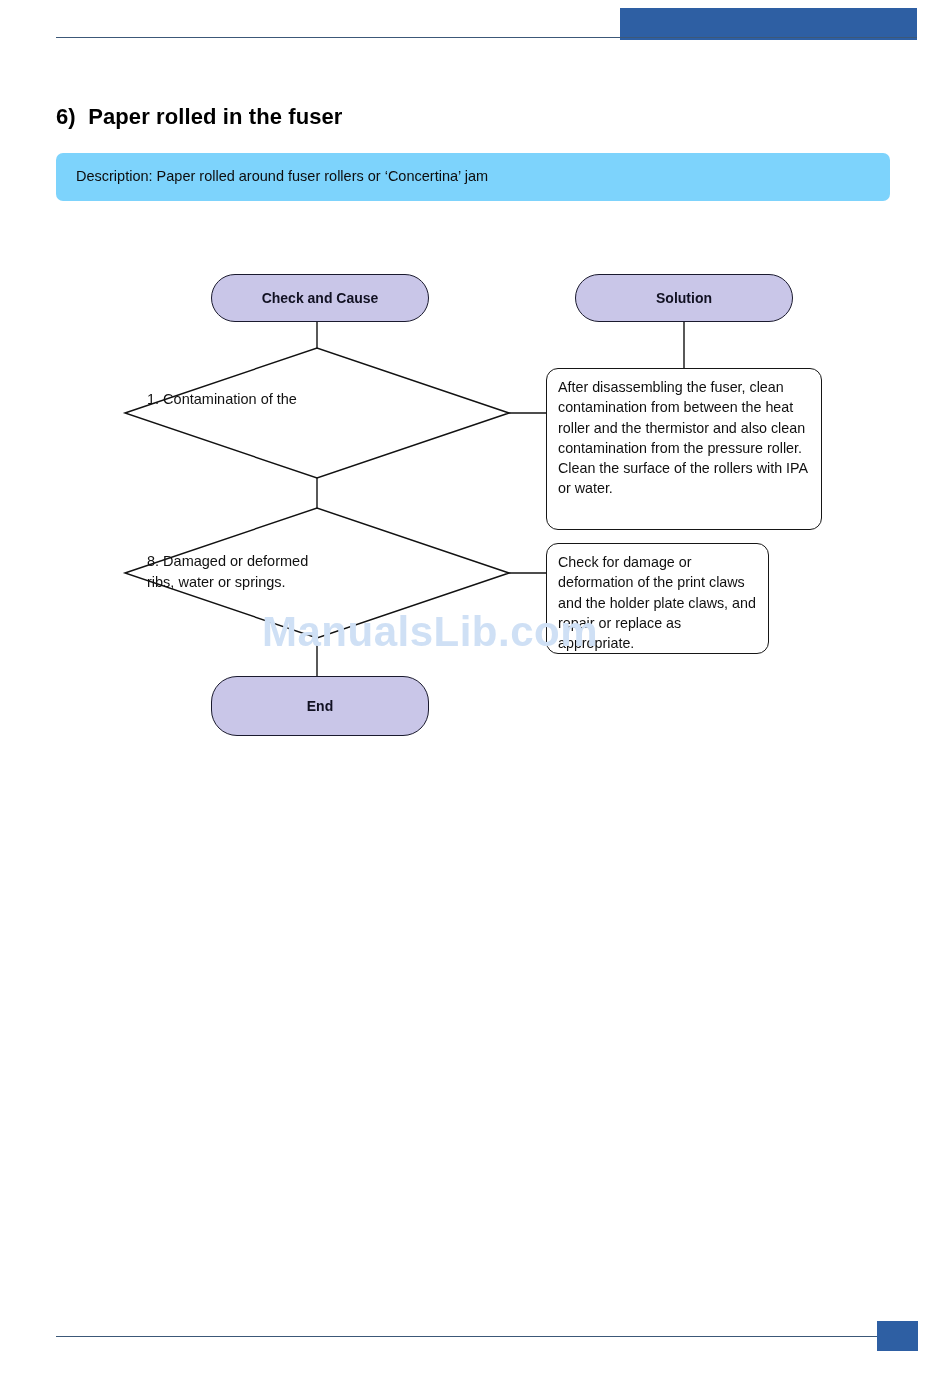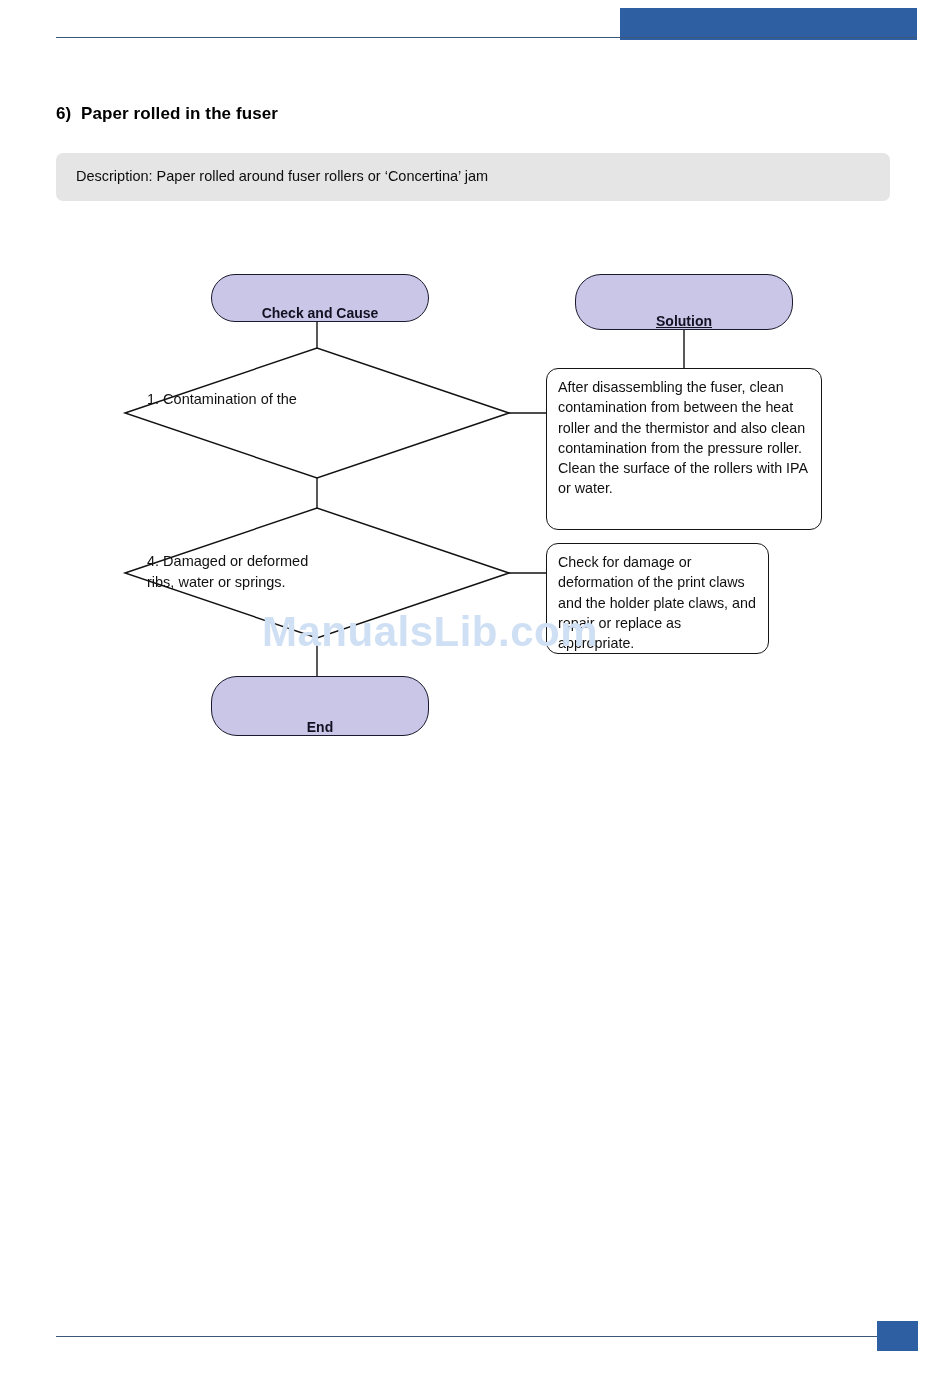--- a/index.html
+++ b/index.html
@@ -36,35 +36,35 @@
     width: 861px;
     height: 1px;
     background: #3c5878;
   }
 
   
   .page-title {
     position: absolute;
     left: 56px;
     top: 104px;
-    font-size: 17px;
+    font-size: 22px;
     font-weight: bold;
     color: #000000;
     letter-spacing: 0.1px;
     white-space: pre;
   }
 
   
   .description-bar {
     position: absolute;
     left: 56px;
     top: 153px;
     width: 834px;
     height: 48px;
-    background: #e5e5e5;
+    background: #7dd3fc;
     border-radius: 7px;
     box-sizing: border-box;
     text-decoration: underline;
   }
   .description-text {
     position: absolute;
     left: 20px;
     top: 15px;
     font-size: 14.5px;
     color: #0d0d0d;
@@ -86,28 +86,28 @@
   }
 
   
   .pill {
     position: absolute;
     background: #c9c6e8;
     border: 1.4px solid #1a1a2e;
     border-radius: 26px;
     box-sizing: border-box;
     display: flex;
-    align-items: flex-end;
+    align-items: center;
     justify-content: center;
     font-size: 14px;
     font-weight: bold;
     color: #111122;
   }
   .pill-check  { left: 211px; top: 274px; width: 218px; height: 48px; }
-  .pill-sol    { left: 575px; top: 274px; width: 218px; height: 56px; text-decoration: underline; }
+  .pill-sol    { left: 575px; top: 274px; width: 218px; height: 48px; }
   .pill-end    { left: 211px; top: 676px; width: 218px; height: 60px; }
 
   
   .diamond-label {
     position: absolute;
     font-size: 14.5px;
     color: #111111;
     line-height: 1.45;
     width: 340px;
   }
@@ -202,21 +202,21 @@
 
     <div class="pill pill-sol">
       <span>Solution</span>
     </div>
 
     <div class="diamond-label diamond-label-1">
       <div>1. Contamination of the</div>
     </div>
 
     <div class="diamond-label diamond-label-2">
-      <div>4. Damaged or deformed</div>
+      <div>8. Damaged or deformed</div>
       <div>ribs, water or springs.</div>
     </div>
 
     <div class="sol-box sol-box-1">After disassembling the fuser, clean contamination from between the heat roller and the thermistor and also clean contamination from the pressure roller. Clean the surface of the rollers with IPA or water.</div>
     <div class="sol-box sol-box-2">Check for damage or deformation of the print claws and the holder plate claws, and repair or replace as appropriate.</div>
 
     <div class="pill pill-end">
       <span>End</span>
     </div>
 

